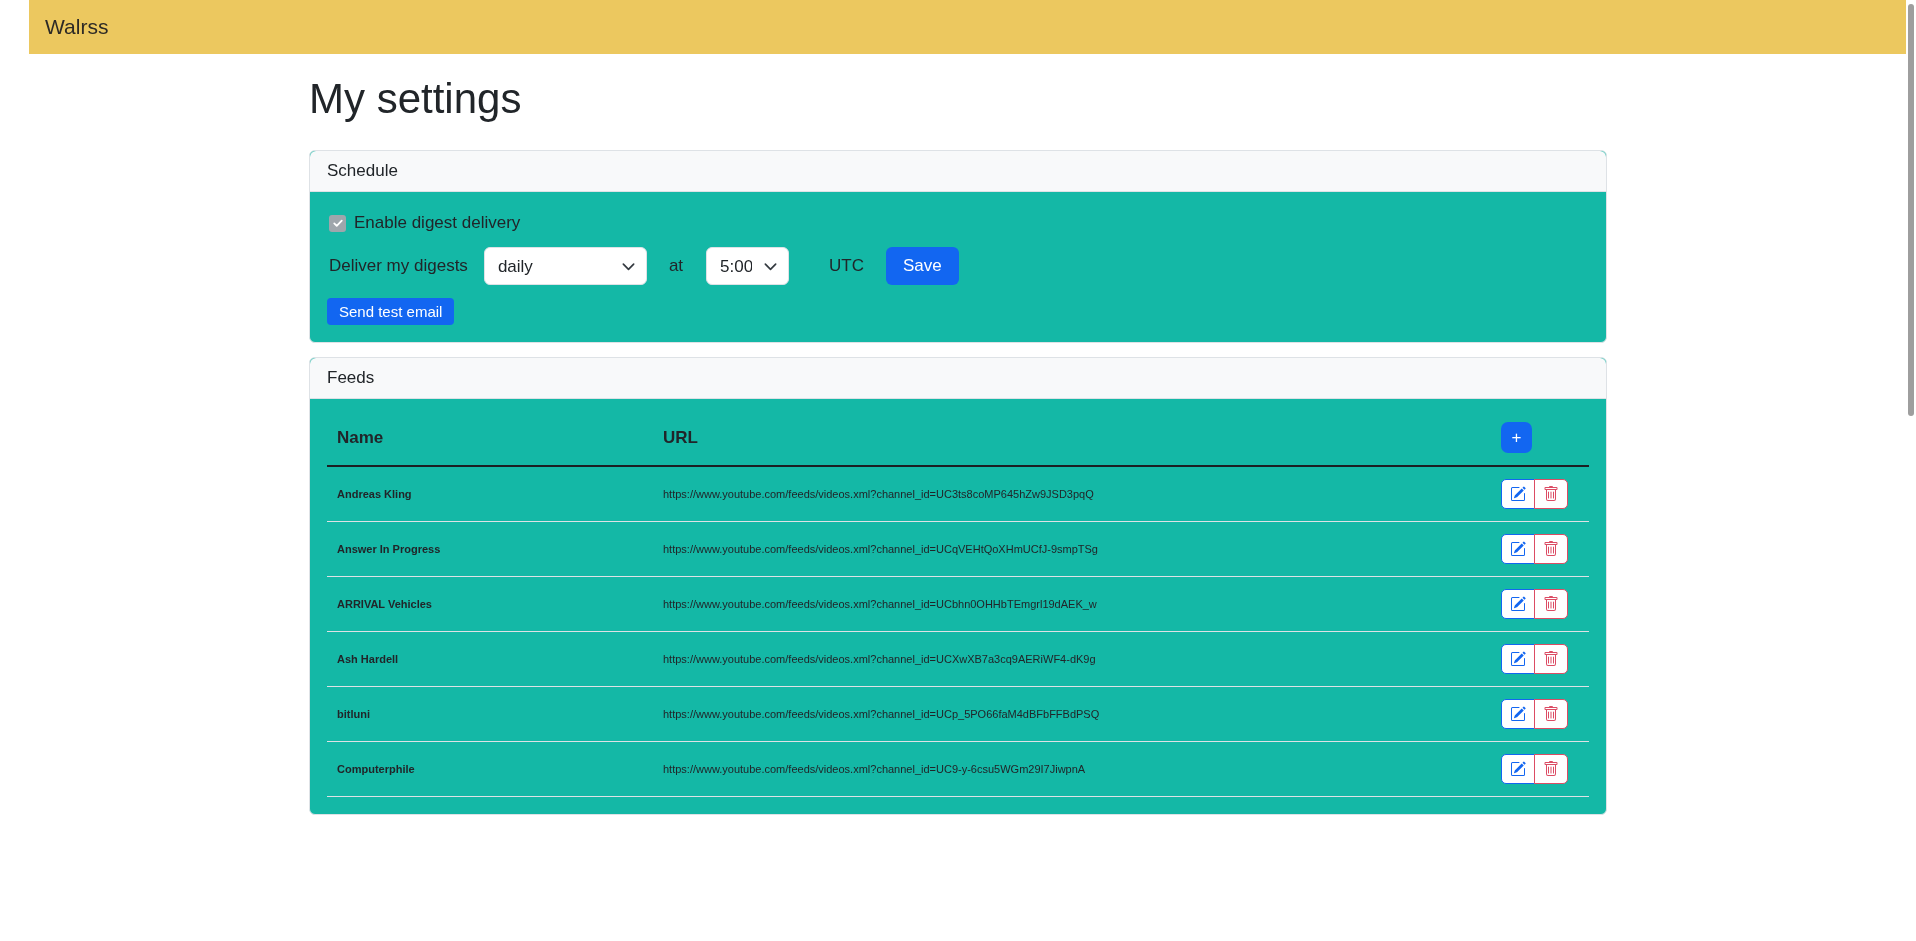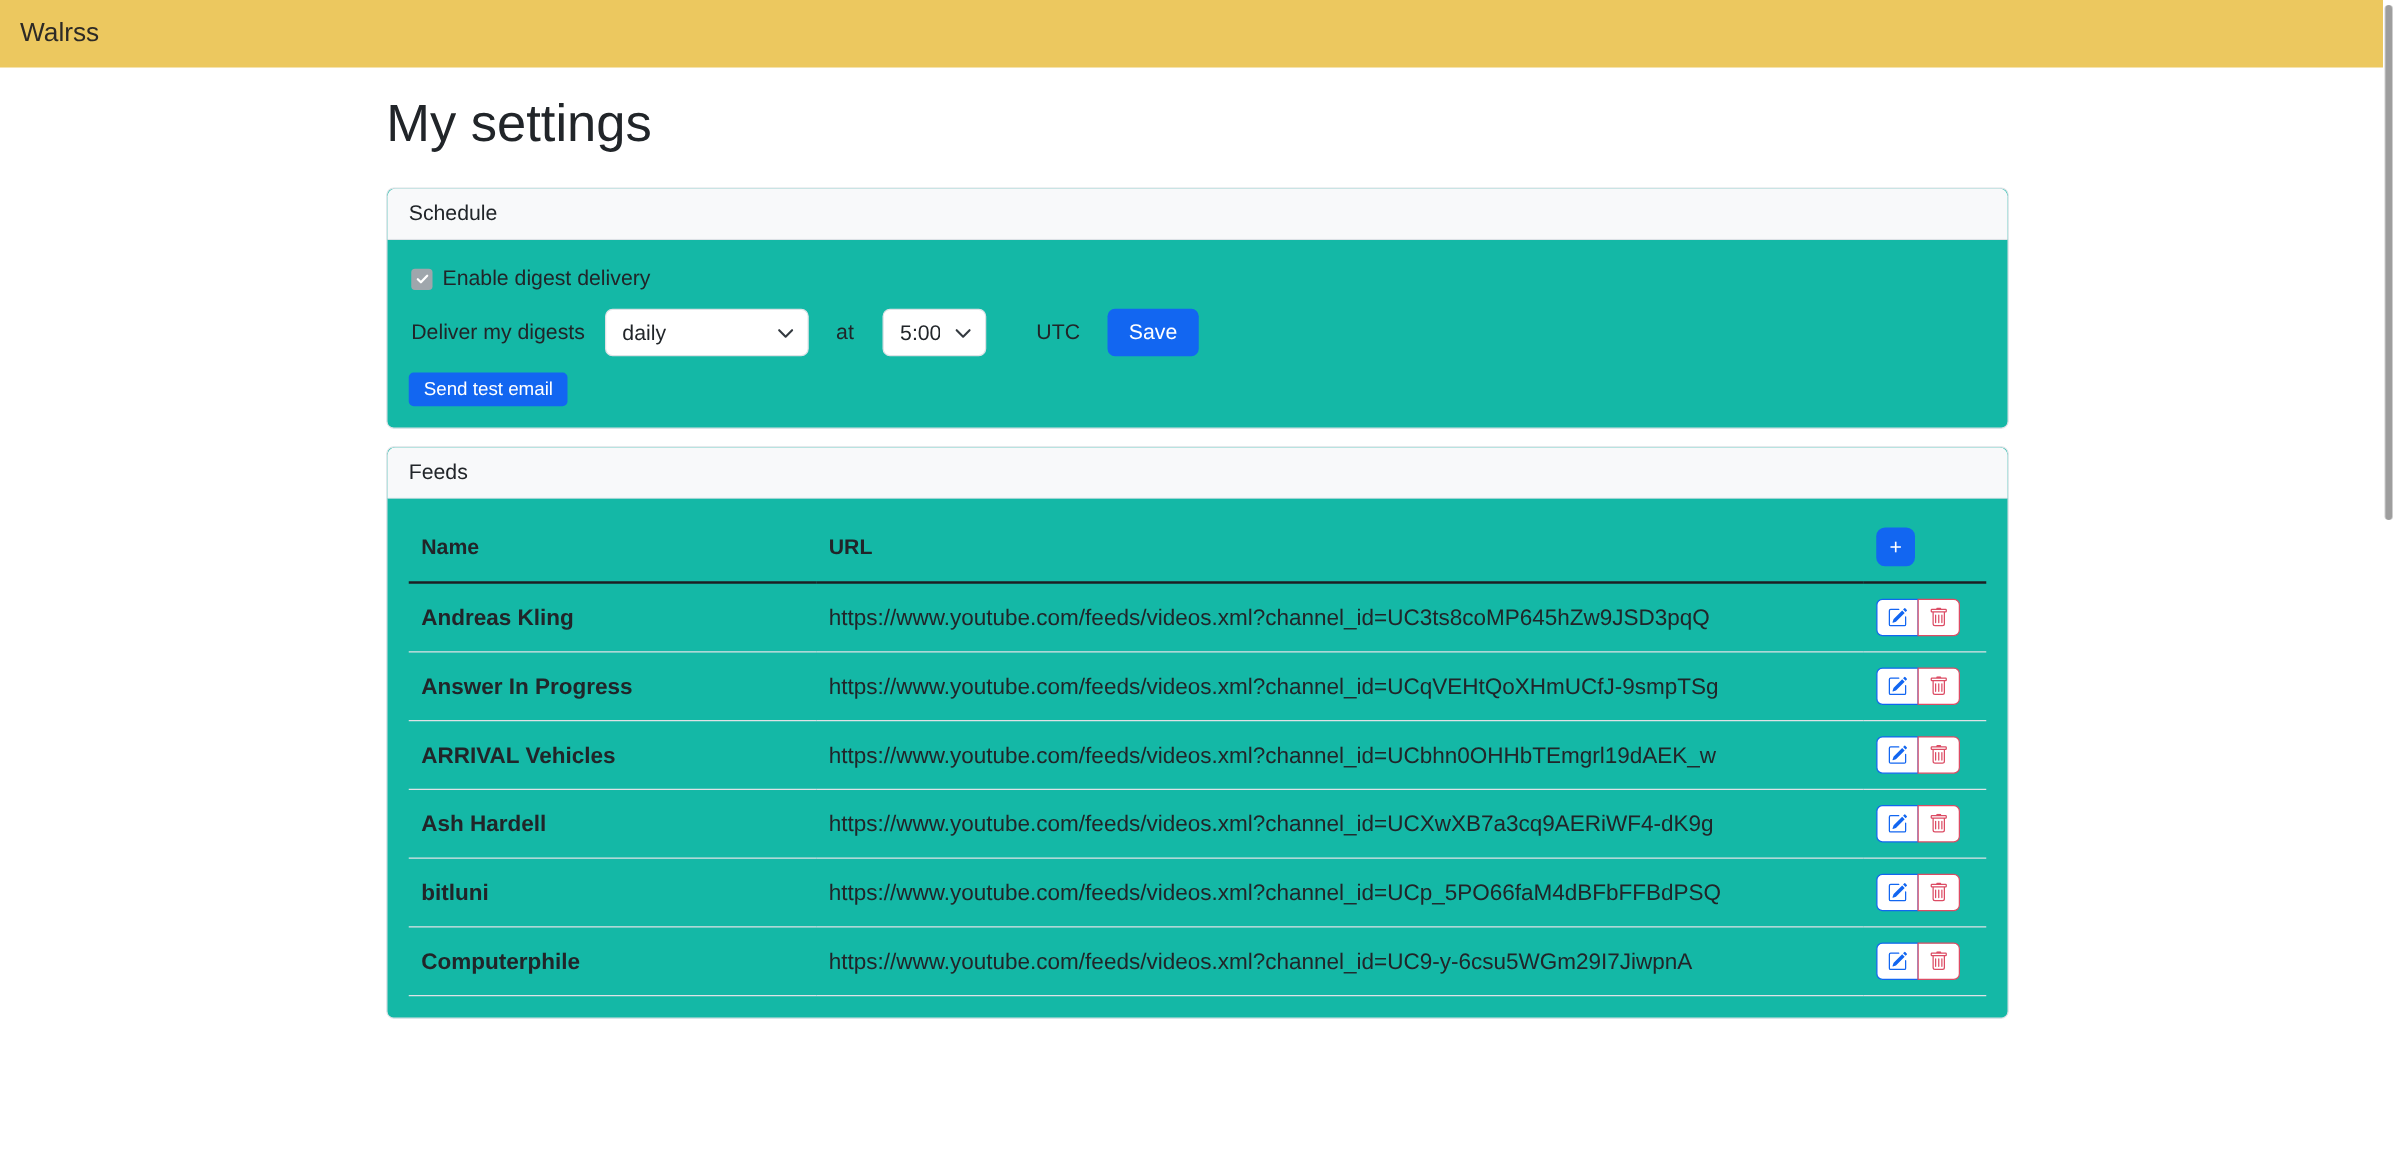--- a/index.html
+++ b/index.html
@@ -8,20 +8,21 @@
     width:1916px; height:941px; overflow:hidden; position:relative;
     background:#ffffff; color:#212529;
     font-family:"Liberation Sans","DejaVu Sans",sans-serif;
     font-size:17px;
   }
 
   
   .navbar {
     height:54px; background:#ecc85f; display:flex; align-items:center;
     padding:0 16px;
+    margin-left:29px;
   }
   .navbar .brand { font-size:21px; color:#2d2a26; }
 
   
   .container { width:1298px; margin:0 auto; }
   .page-title {
     font-size:42px; font-weight:500; color:#212529;
     margin:20px 0 26px 0; line-height:1.2;
   }
 
@@ -68,21 +69,21 @@
   .btn-sm { height:27px; padding:0 12px; font-size:15px; border-radius:4px; }
 
   
   .feed-table { width:100%; border-collapse:collapse; }
   .feed-table th {
     text-align:left; font-weight:700; font-size:17px; color:#212529;
     padding:6px 10px 12px 10px; border-bottom:2px solid #1c1f23;
   }
   .feed-table td {
     padding:12px 10px; border-bottom:1px solid #dee2e6;
-    font-size:18px; vertical-align:middle; height:48px;
+    font-size:11px; vertical-align:middle; height:48px;
   }
   .col-name  { width:326px; }
   .col-actions { width:98px; }
   td.cell-name { font-weight:700; }
   td.cell-url  { color:#212529; }
 
   .add-btn {
     width:31px; height:31px; background:#1266f1; color:#fff;
     border-radius:7px; font-size:17px; font-weight:400; line-height:1;
   }

